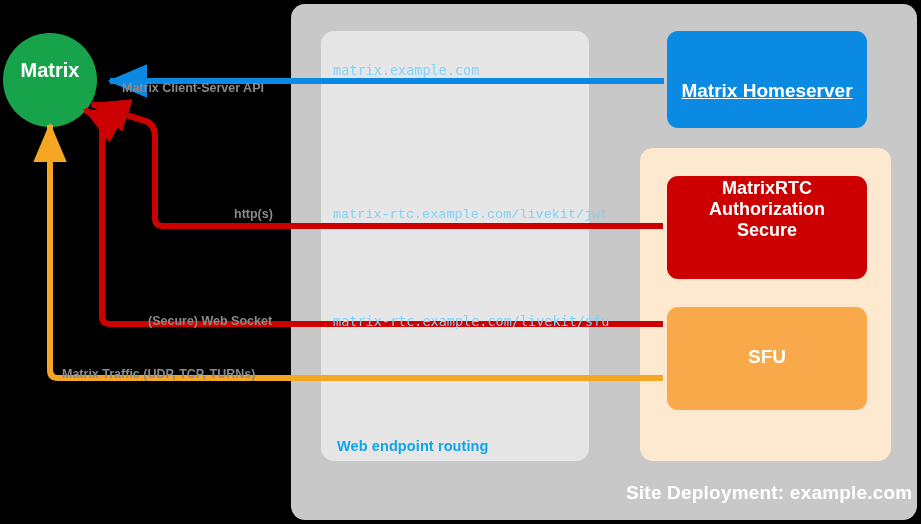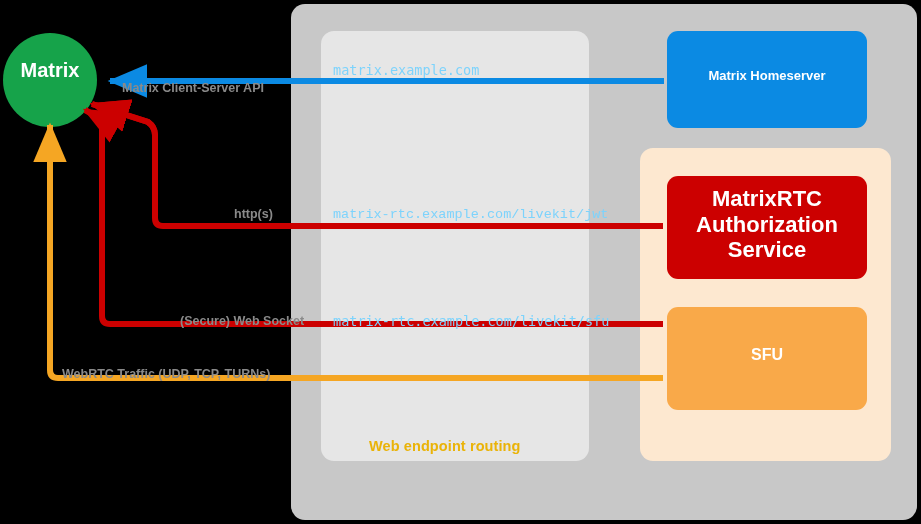--- a/index.html
+++ b/index.html
@@ -25,25 +25,24 @@
   .box-label {
     position: absolute;
     color: #ffffff;
     font-weight: bold;
     text-align: center;
     line-height: 1.16;
     pointer-events: none;
   }
   .zone-caption {
     position: absolute;
-    color: #eab308;
+    color: #0ea5e9;
     font-weight: bold;
     font-size: 14.5px;
     letter-spacing: 0.1px;
-    margin-left: 32px;
   }
   .site-caption {
     position: absolute;
     color: #ffffff;
     font-weight: bold;
     font-size: 19px;
     letter-spacing: 0.2px;
   }
   .url-label {
     position: absolute;
@@ -109,34 +108,35 @@
 
     <path d="M 663,324 L 110,324 Q 102,324 102,316 L 102,128 Q 102,120 96,116 L 85,110" fill="none" stroke="#cc0000" stroke-width="6" marker-end="url(#arrow-red)"></path>
 
     <path d="M 663,378 L 58,378 Q 50,378 50,370 L 50,125" fill="none" stroke="#f5a623" stroke-width="6" marker-end="url(#arrow-orange)"></path>
   </svg>
 
   <div class="circle-label" style="left:0px; top:58px;">
     <div>Matrix</div>
   </div>
 
-  <div class="box-label" style="left:667px; top:68px; width:200px; font-size:13px;">Matrix Homeserver</div>
+  <div class="box-label" style="left:667px; top:80px; width:200px; font-size:19px;text-decoration:underline;">Matrix Homeserver</div>
 
-  <div class="box-label" style="left:667px; top:186px; width:200px; font-size:22px;">
+  <div class="box-label" style="left:667px; top:178px; width:200px; font-size:18px;">
     <div>MatrixRTC</div>
     <div>Authorization</div>
-    <div>Service</div>
+    <div>Secure</div>
   </div>
 
-  <div class="box-label" style="left:667px; top:346px; width:200px; font-size:16px;">SFU</div>
+  <div class="box-label" style="left:667px; top:346px; width:200px; font-size:19px;">SFU</div>
 
   <div class="url-label" style="left:333px; top:62px;">matrix.example.com</div>
   <div class="url-label" style="left:333px; top:207px;font-family:Liberation Mono, monospace;">matrix-rtc.example.com/livekit/jwt</div>
   <div class="url-label" style="left:333px; top:313px;">matrix-rtc.example.com/livekit/sfu</div>
 
   <div class="flow-label" style="left:122px; top:61px;margin-top:20px;">Matrix Client-Server API</div>
   <div class="flow-label" style="left:234px; top:207px;">http(s)</div>
-  <div class="flow-label" style="left:148px; top:314px;margin-left:32px;">(Secure) Web Socket</div>
-  <div class="flow-label" style="left:62px; top:367px;">WebRTC Traffic (UDP, TCP, TURNs)</div>
+  <div class="flow-label" style="left:148px; top:314px;">(Secure) Web Socket</div>
+  <div class="flow-label" style="left:62px; top:367px;">Matrix Traffic (UDP, TCP, TURNs)</div>
 
   <div class="zone-caption" style="left:337px; top:438px;">Web endpoint routing</div>
+  <div class="site-caption" style="left:626px; top:482px;">Site Deployment: example.com</div>
 
 </div>
 
 </body></html>

